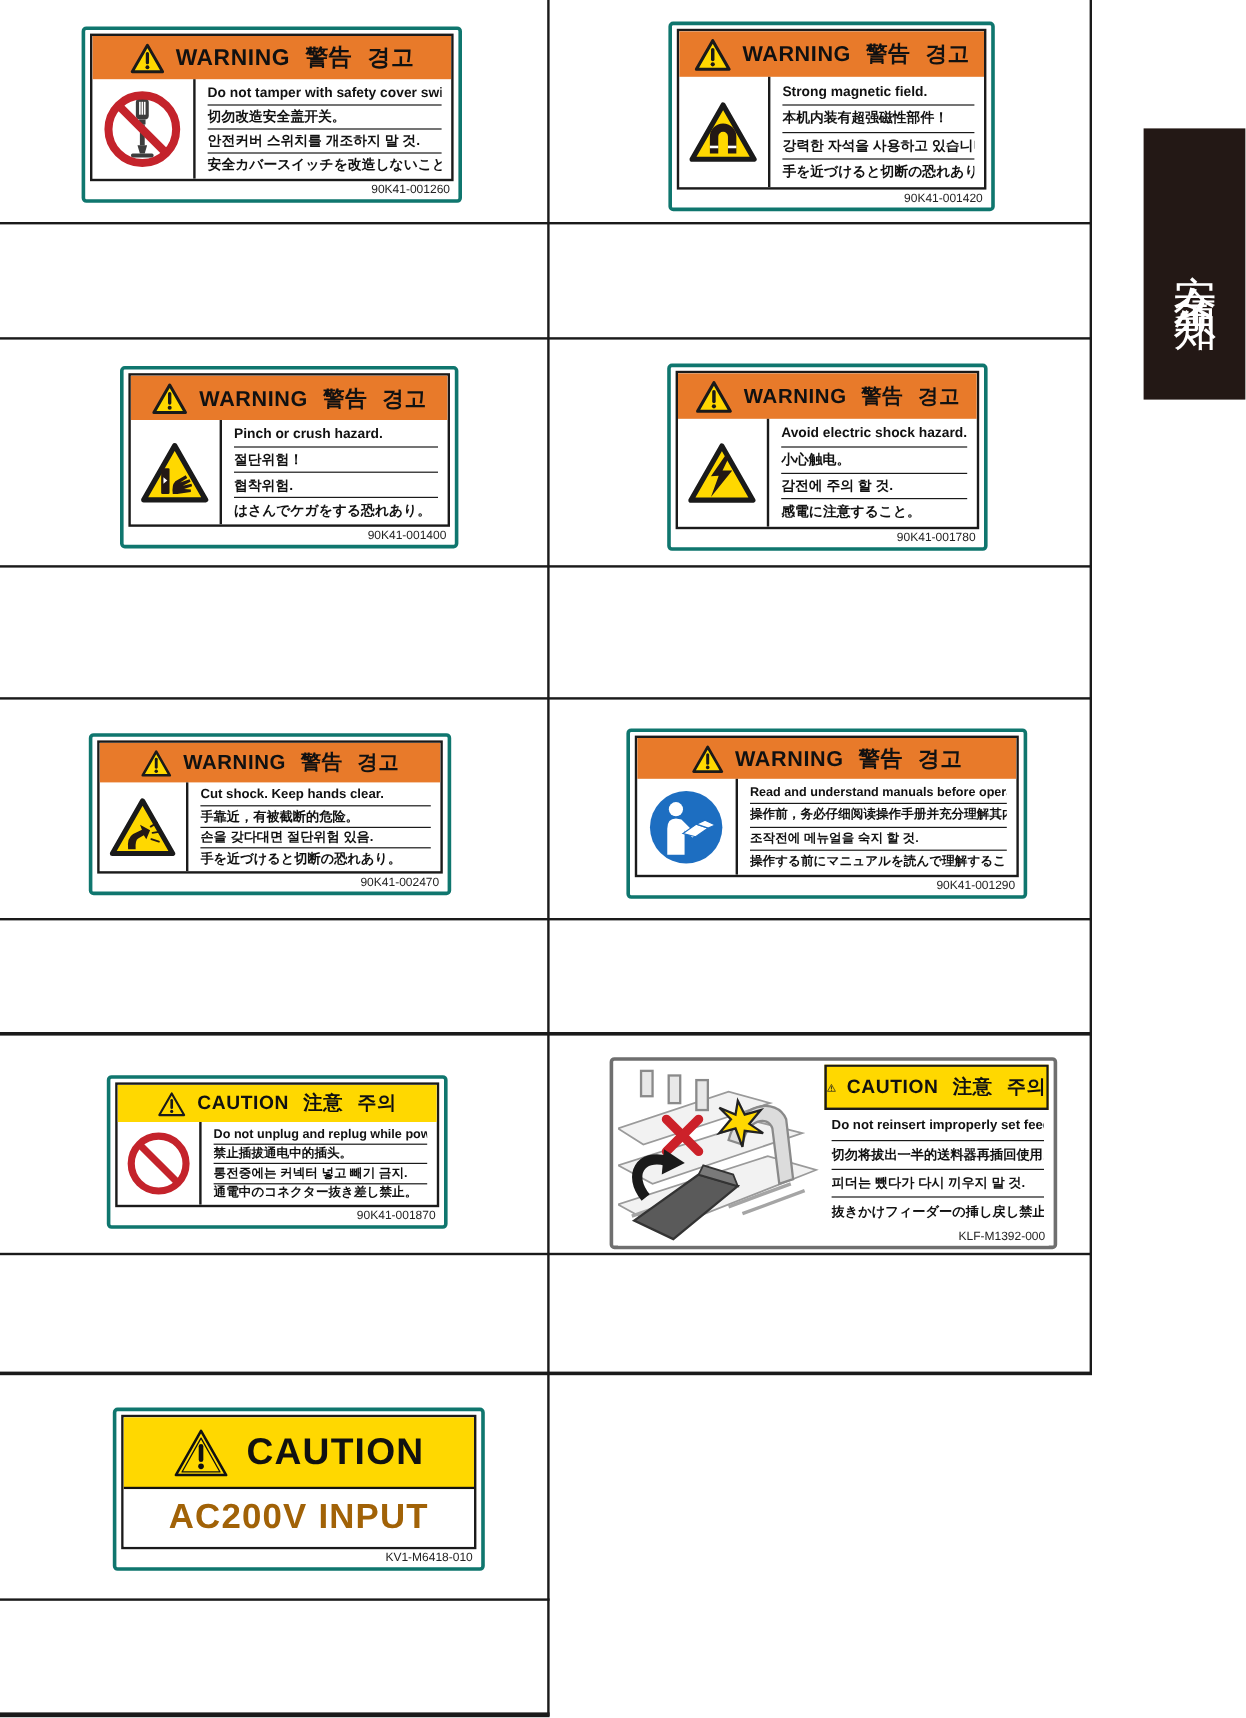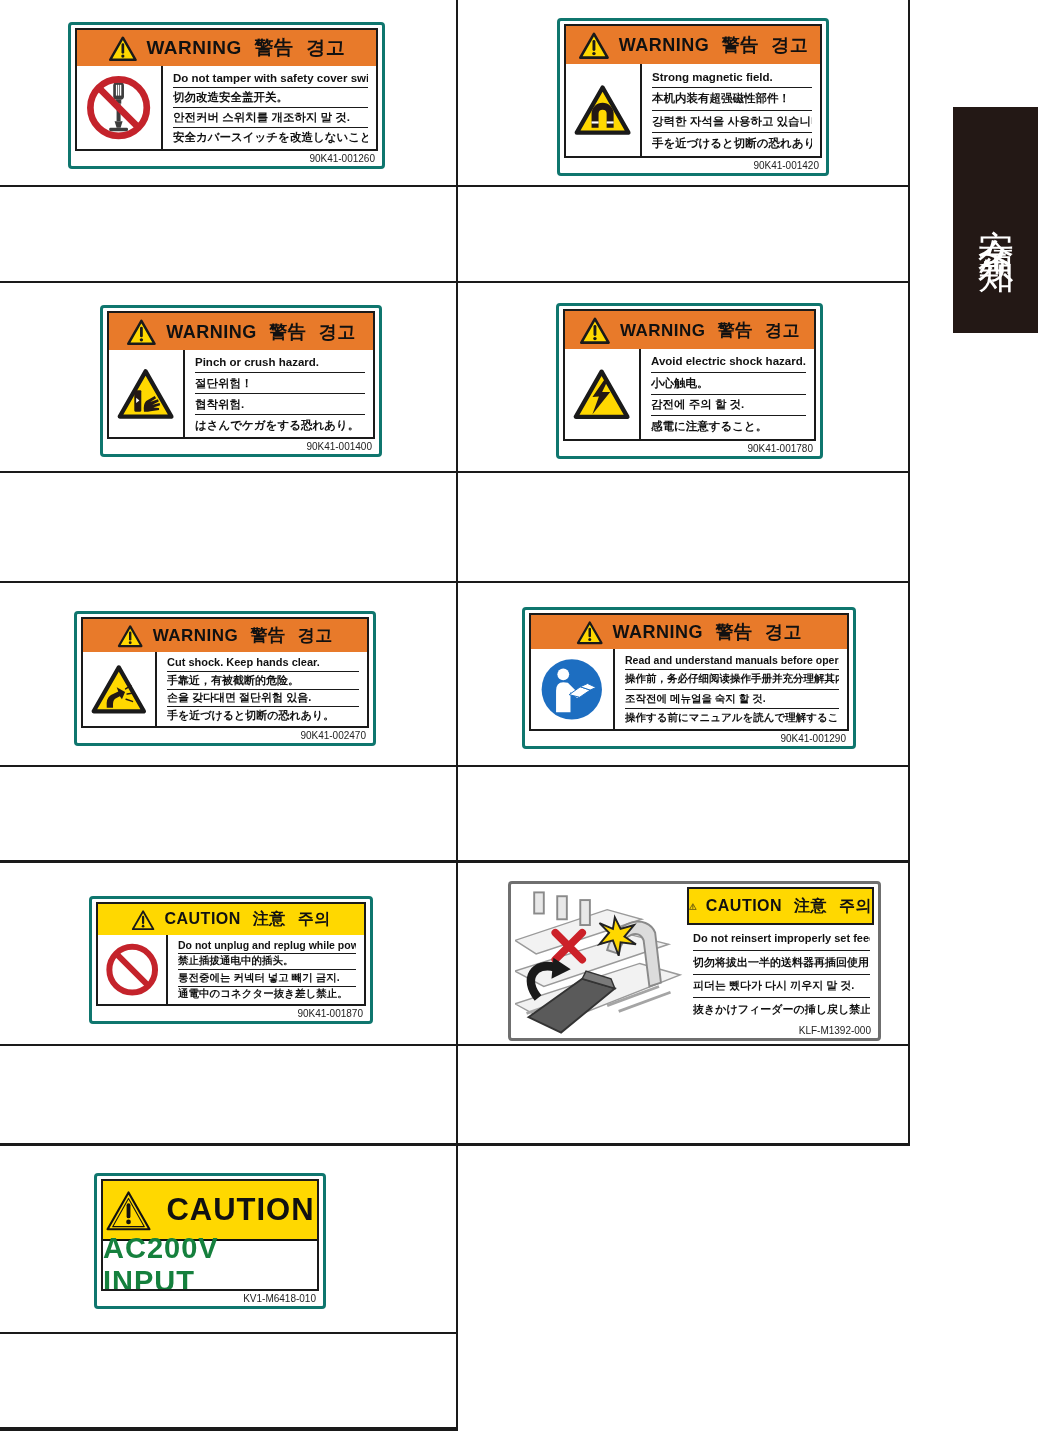--- a/index.html
+++ b/index.html
@@ -34,21 +34,21 @@
   .fcol .hdr{border:2px solid #1a1a1a;height:38px}
   .fcol .text-cell{flex:1;padding:2px 4px 2px 6px}
 
   
   .ac .inner{flex-direction:column}
   .cap-top{flex:1.2;background:#FFD800;display:flex;align-items:center;justify-content:center;gap:14px;
            border-bottom:2.5px solid #111;min-height:0}
   .cap-top svg{height:74%;width:auto}
   .cap-word{font-weight:bold;font-size:31px;letter-spacing:1px;color:#111}
   .cap-bottom{flex:1;background:#fff;display:flex;align-items:center;justify-content:center;
-              font-weight:bold;font-size:29px;letter-spacing:1px;color:#15803d;min-height:0}
+              font-weight:bold;font-size:29px;letter-spacing:1px;color:#a16207;min-height:0}
 
   
   .side-tab{position:absolute;left:953px;top:107px;width:85px;height:226px;background:#231815;
             display:flex;align-items:center;justify-content:center}
   .side-tab span{writing-mode:vertical-rl;font-size:36px;letter-spacing:10px;color:#fff}
 </style>
 </head>
 <body>
 
 <div class="vline" style="left:456px;top:0;width:2px;height:1430px"></div>
@@ -333,21 +333,21 @@
         <div class="line">Do not reinsert improperly set feeder.</div>
         <div class="line">切勿将拔出一半的送料器再插回使用。</div>
         <div class="line">피더는 뺐다가 다시 끼우지 말 것.</div>
         <div class="line">抜きかけフィーダーの挿し戻し禁止。</div>
       </div>
       <div class="part">KLF-M1392-000</div>
     </div>
   </div>
 </div>
 
-<div class="label ac" style="left:94px;top:1173px;width:232px;height:136px">
+<div class="label ac" style="left:94px;top:1173px;width:310px;height:136px">
   <div class="inner">
     <div class="cap-top">
       <svg viewBox="0 0 110 100">
           <polygon points="55,8 104,94 6,94" fill="none" stroke="#111" stroke-width="5" stroke-linejoin="round"></polygon>
           <polygon points="55,22 92,88 18,88" fill="none" stroke="#111" stroke-width="2.5" stroke-linejoin="round"></polygon>
           <line x1="55" y1="38" x2="55" y2="64" stroke="#111" stroke-width="9" stroke-linecap="round"></line>
           <circle cx="55" cy="77" r="5.5" fill="#111"></circle>
         </svg>
       <span class="cap-word">CAUTION</span>
     </div>

